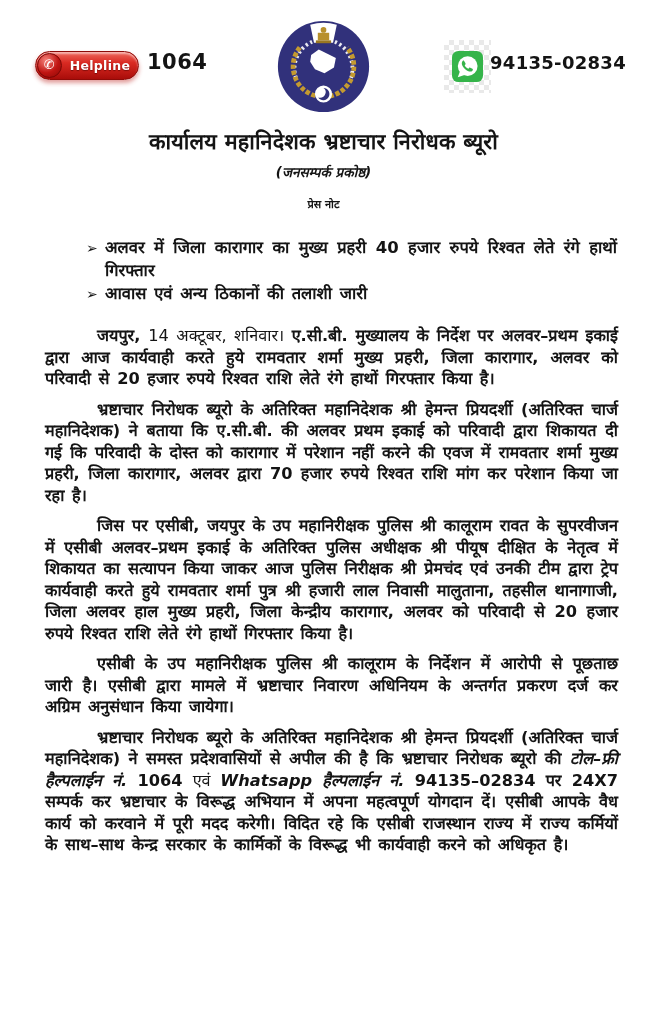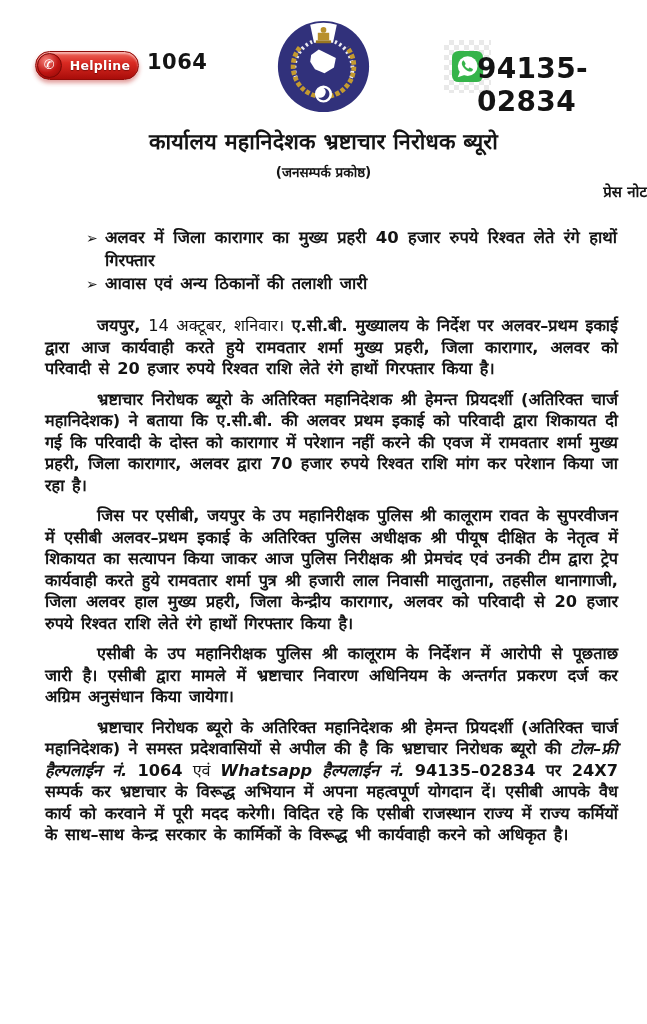--- a/index.html
+++ b/index.html
@@ -43,28 +43,28 @@
   .checker{
     position:absolute;left:444px;top:40px;width:47px;height:53px;
     background-image:
       linear-gradient(45deg,#e9e9e9 25%,transparent 25%,transparent 75%,#e9e9e9 75%),
       linear-gradient(45deg,#e9e9e9 25%,transparent 25%,transparent 75%,#e9e9e9 75%);
     background-size:10px 10px;background-position:0 0,5px 5px;
     display:flex;align-items:center;justify-content:center;
   }
   .wa-icon{display:block;width:31px;height:31px;}
   .wa-number{
-    position:absolute;left:477px;top:52px;
-    font-size:28px;font-weight:bold;letter-spacing:.3px;
+    position:absolute;left:490px;top:52px;
+    font-size:18px;font-weight:bold;letter-spacing:.3px;
   }
   
   .title-block{text-align:center;margin-top:7px;}
   .office-title{margin:8px;font-size:21.5px;font-weight:bold;letter-spacing:.2px;}
-  .subtitle{font-size:13.5px;font-weight:bold;margin-top:2px;}
-  .pressnote{font-size:15px;font-weight:bold;text-align:right;}
+  .subtitle{font-size:13.5px;font-weight:bold;margin-top:2px;font-style:italic;}
+  .pressnote{font-size:11px;font-weight:bold;margin-top:15px;}
   
   .bullets{margin:25px 30px 0 86px;}
   .bullet{display:flex;font-weight:bold;font-size:16.5px;line-height:23px;text-align:justify;}
   .b-arrow{flex:none;width:19px;font-size:14px;padding-top:1px;}
   .b-text{flex:1;word-spacing:2px;}
   
   .paras{margin:19px 29px 0 45px;}
   .para{
     margin:0 0 9px 0;
     text-indent:52px;

